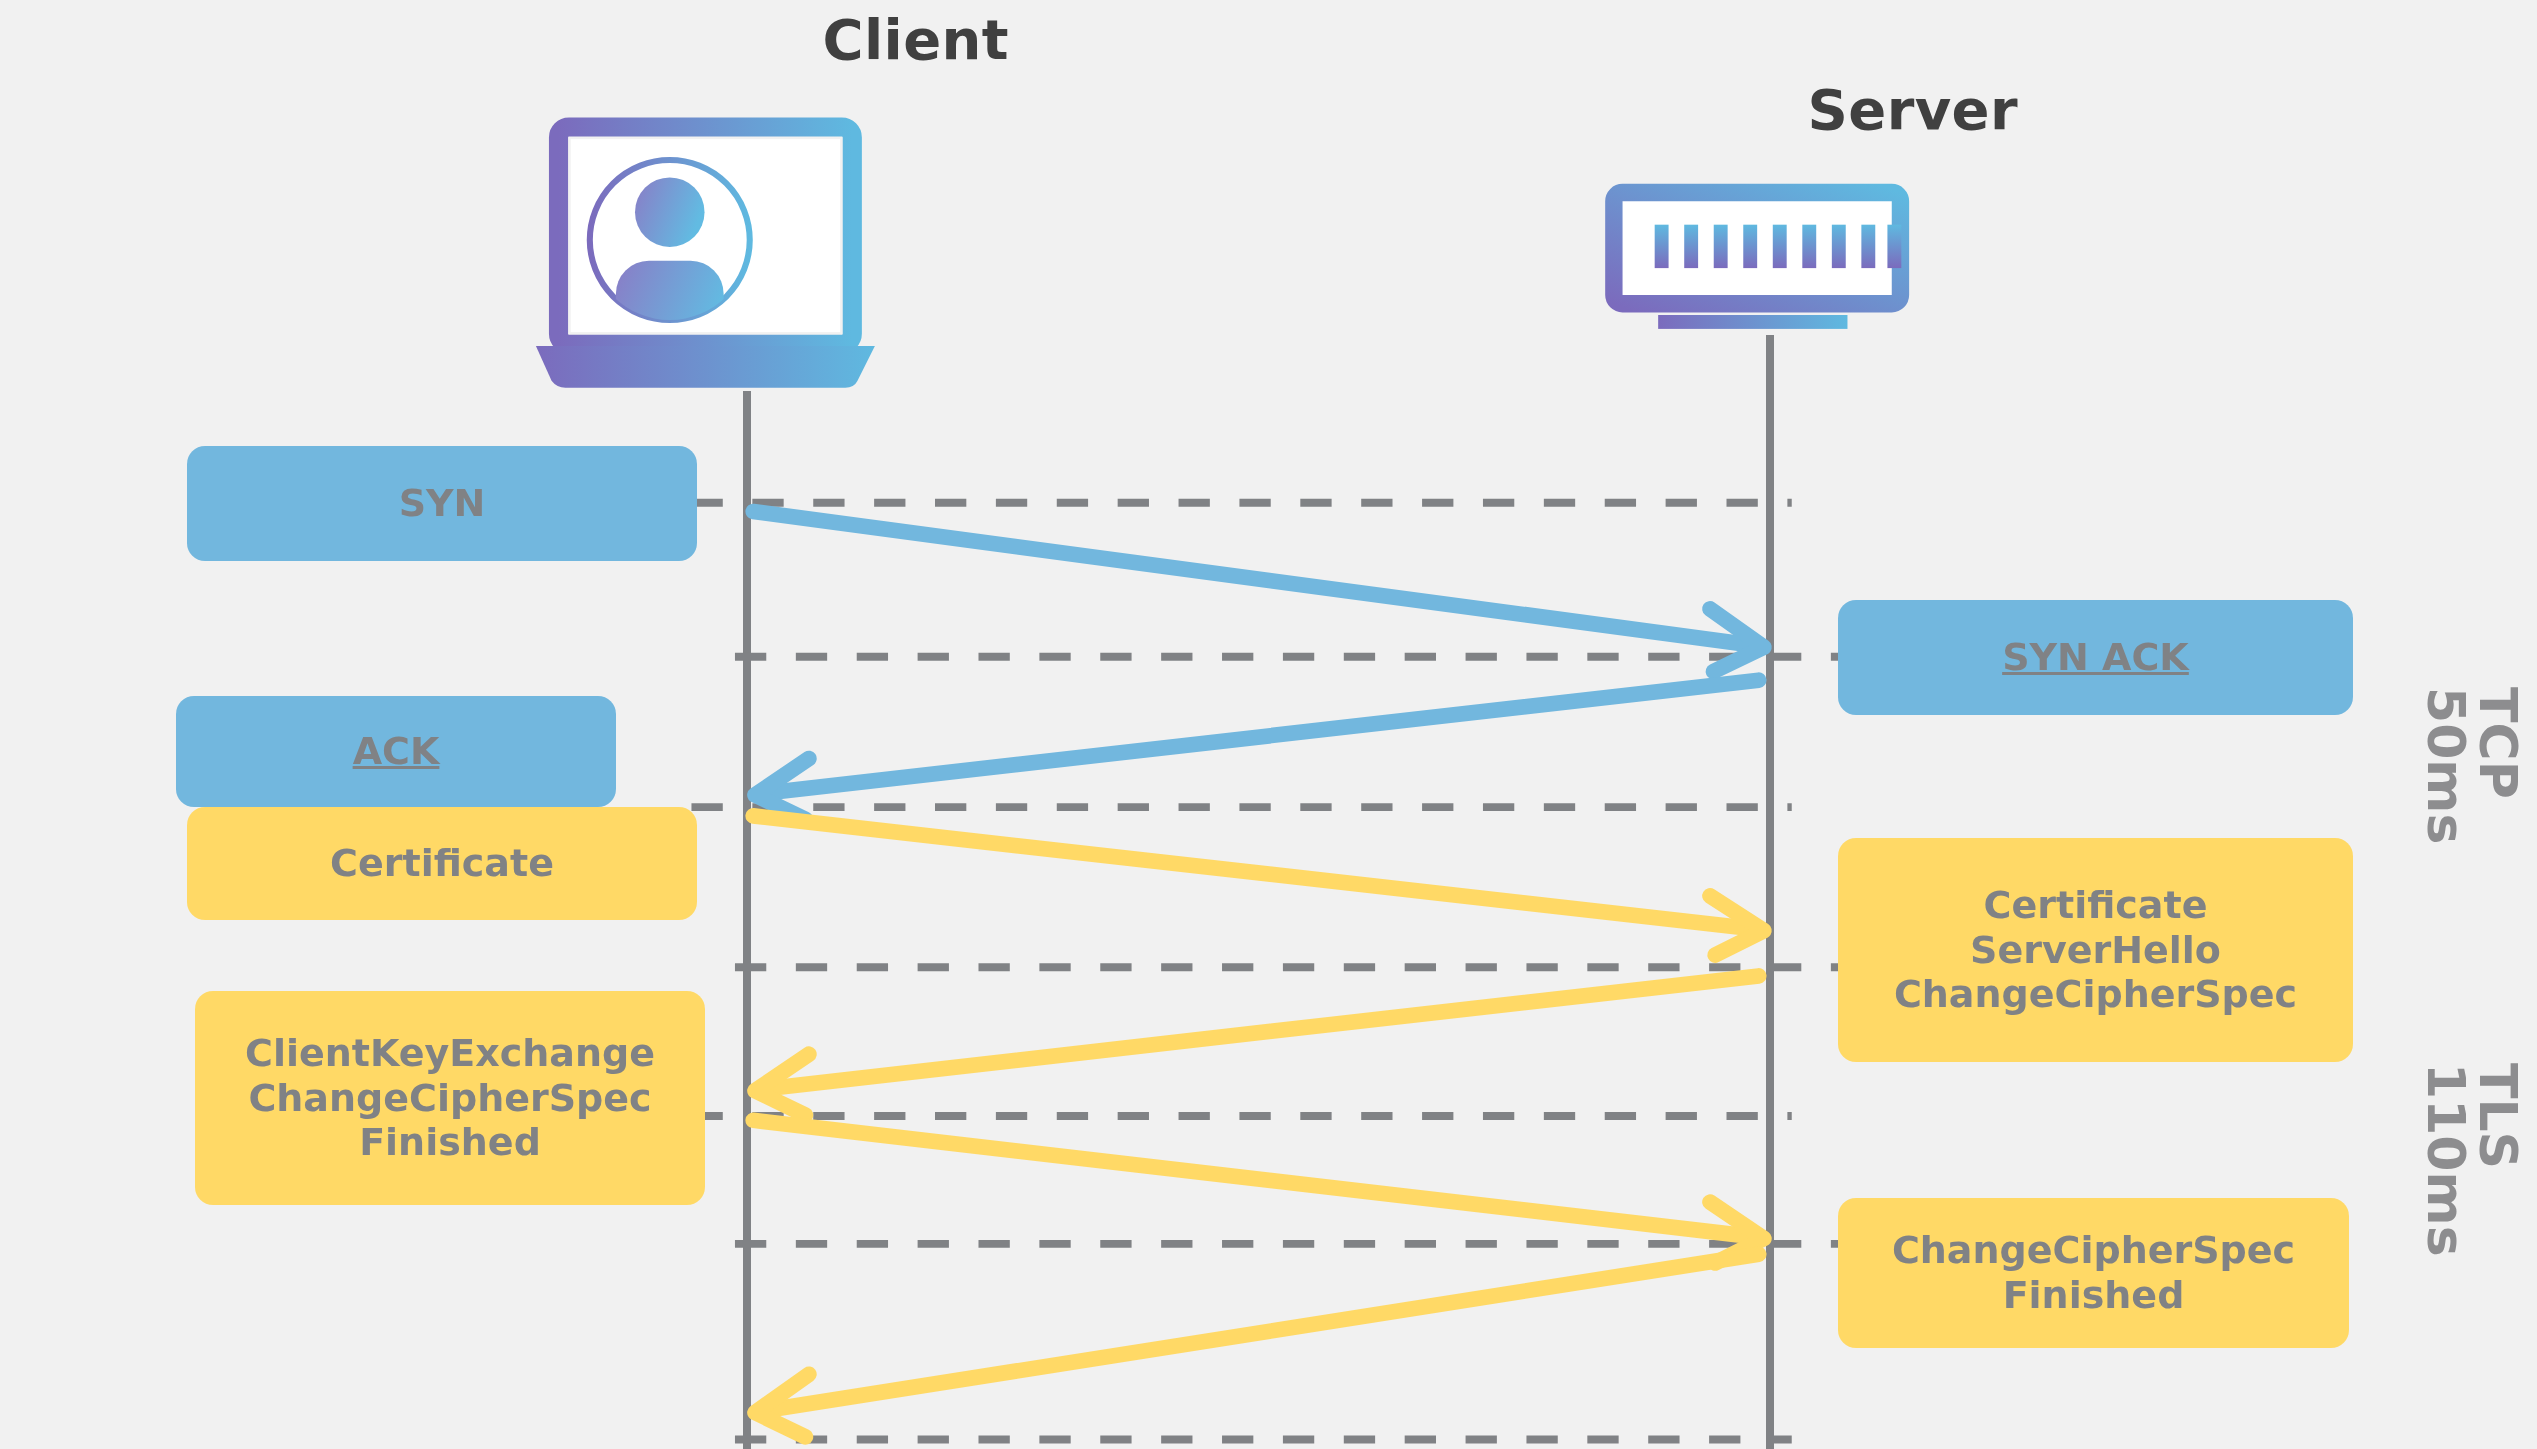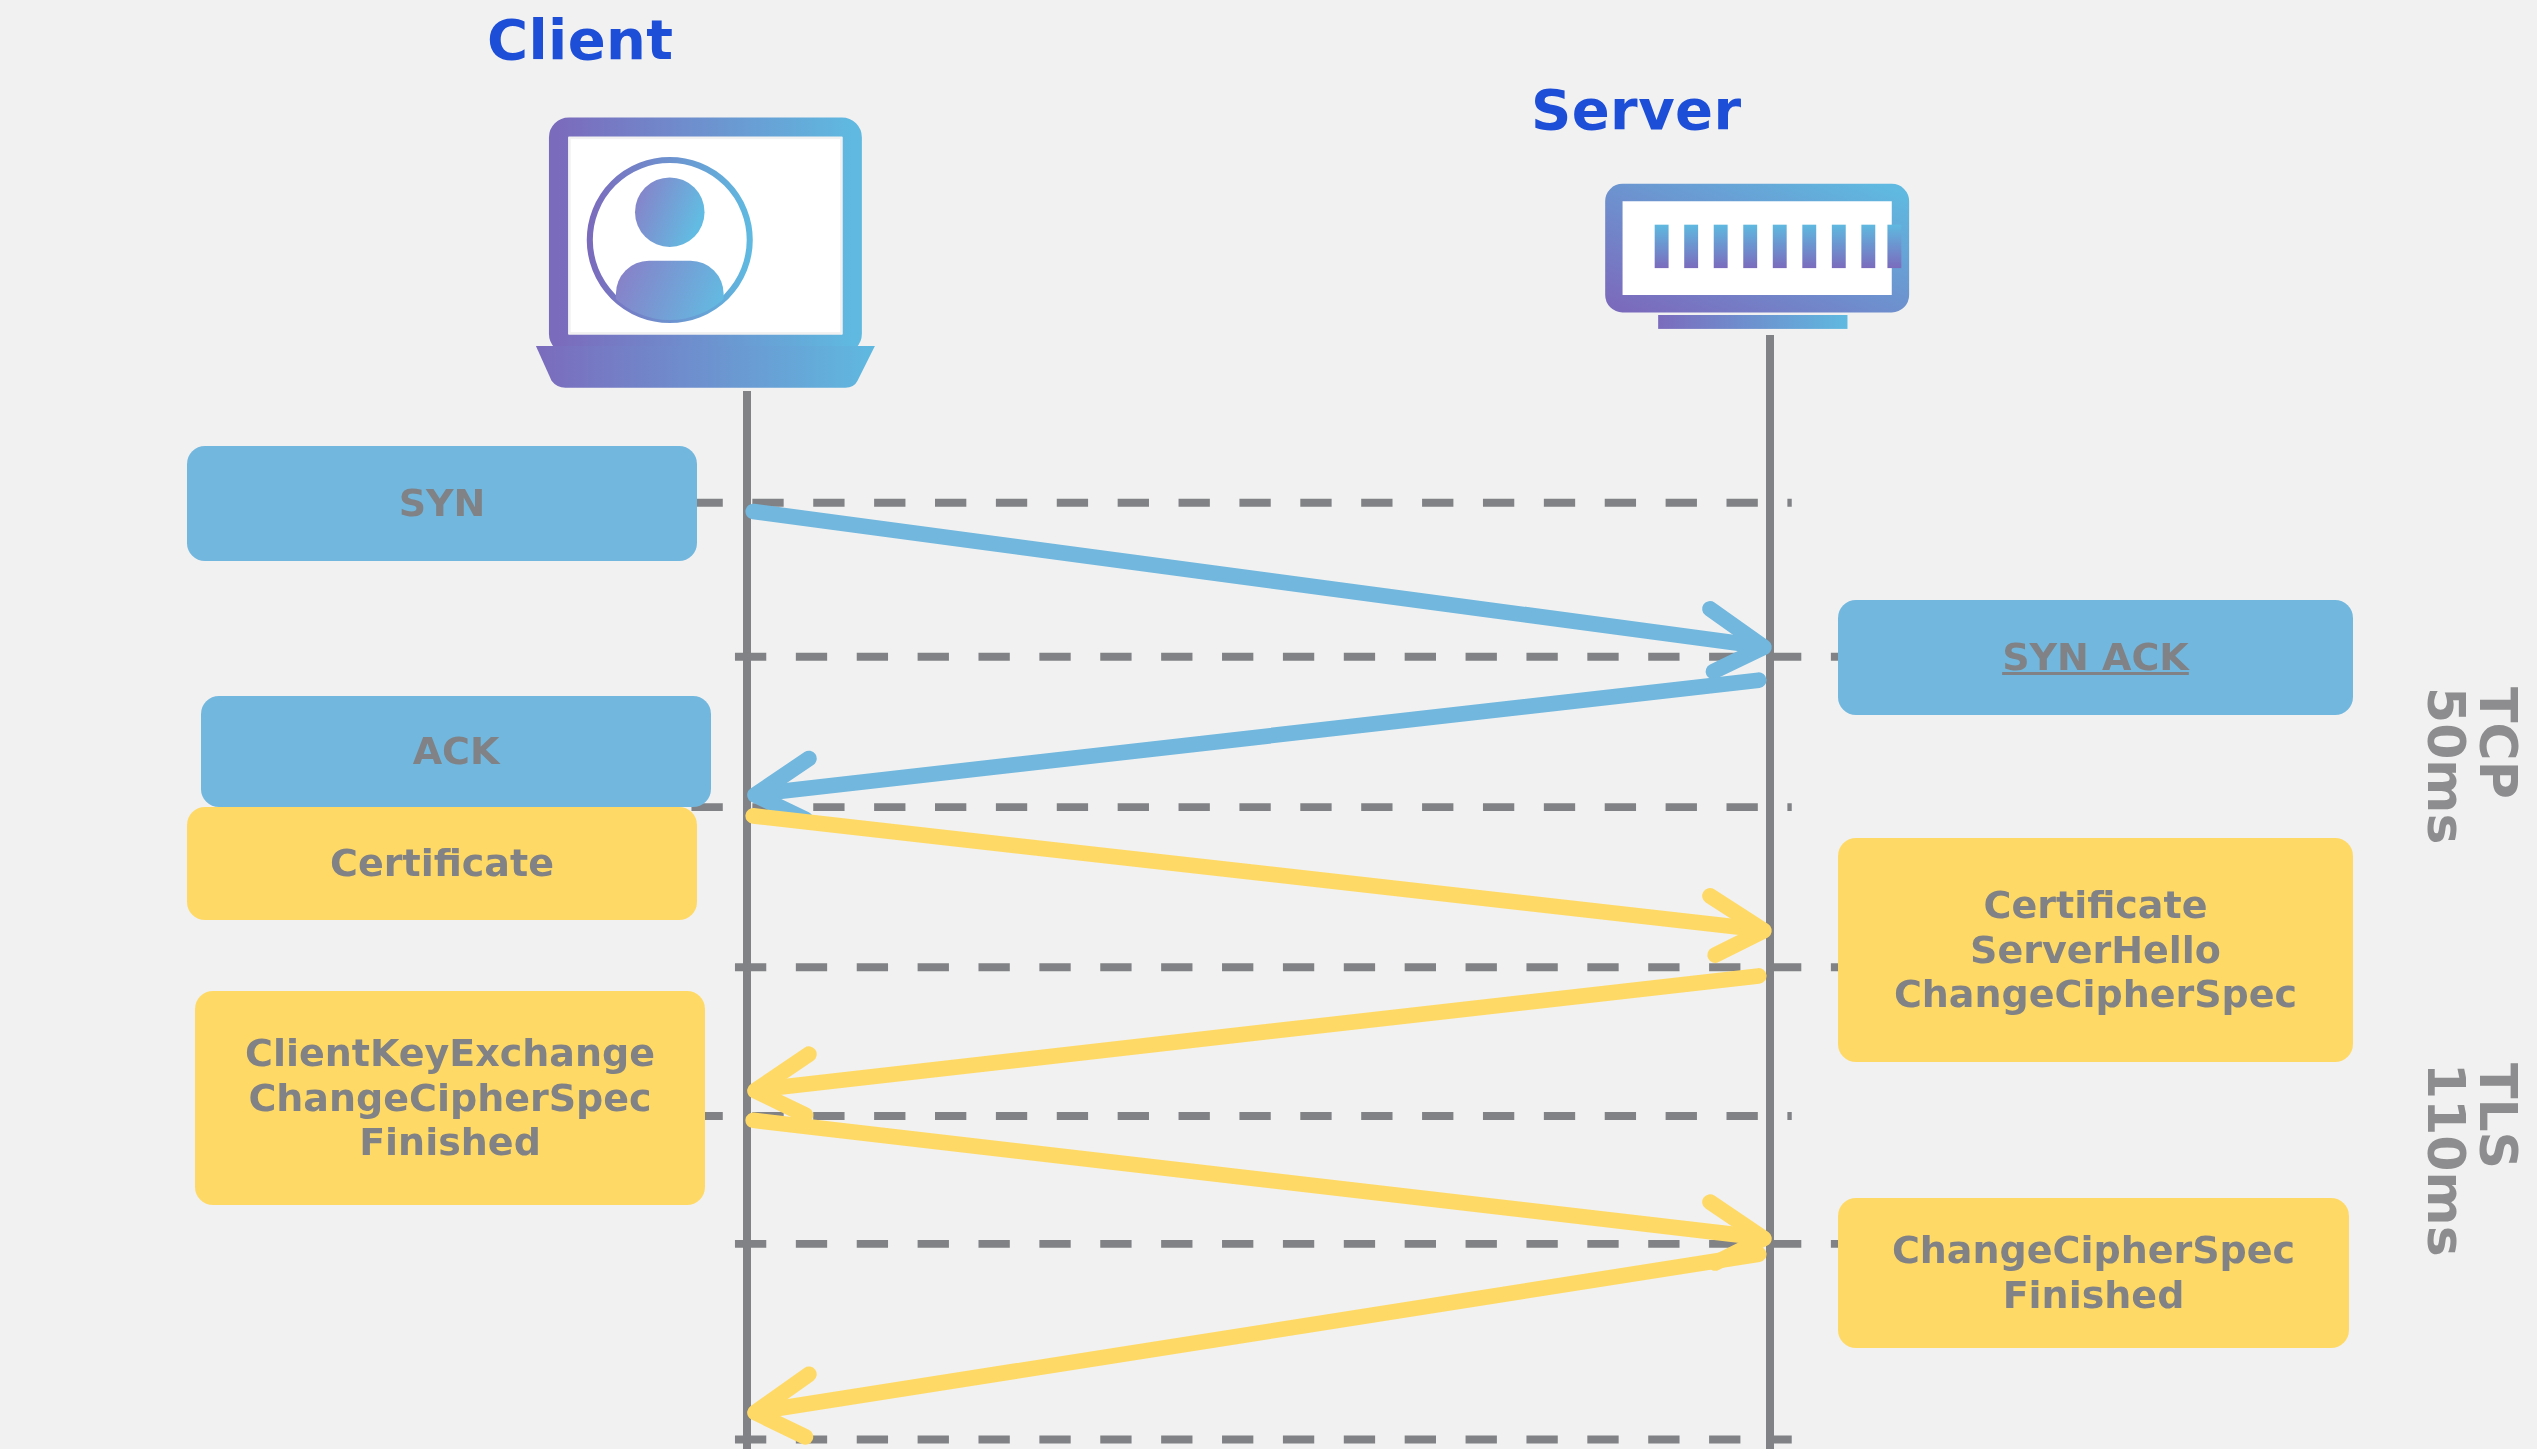--- a/index.html
+++ b/index.html
@@ -21,23 +21,23 @@
     height: 1450px;
     background: #f1f1f1;
   }
   .abs { position: absolute; }
 
   
   .participant-title {
     position: absolute;
     font-size: 56px;
     font-weight: bold;
-    color: #1d4ed8;
+    color: #404040;
     letter-spacing: 0.4px;
-    text-align: left;
+    text-align: right;
     white-space: nowrap;
     font-family: "DejaVu Sans", sans-serif;
   }
   #client-title { left: 487px; top: 7px; width: 522px; }
   #server-title { left: 1531px; top: 77px; width: 487px; }
 
   
   #client-icon { left: 522px; top: 113px; width: 452px; height: 287px; }
   #server-icon { left: 1604px; top: 183px; width: 348px; height: 165px; }
 
@@ -66,21 +66,21 @@
     padding: 3.5px 8.7px;
     border-radius: 18px;
   }
   .msg-box .lines { width: 100%; }
   .msg-box .lines div { white-space: nowrap; }
   .blue { background: #72b7de; }
   .yellow { background: #ffd966; }
 
   
   #box-syn          { left: 187px; top: 446px;  width: 510px; height: 115px; }
-  #box-ack          { left: 201px; top: 696px;  width: 510px; height: 111px; }
+  #box-ack          { left: 176px; top: 696px;  width: 440px; height: 111px; text-decoration: underline; }
   #box-clienthello  { left: 187px; top: 807px;  width: 510px; height: 113px; }
   #box-ckx          { left: 195px; top: 991px; width: 510px; height: 214px; }
 
   
   #box-synack       { left: 1838px; top: 600px;  width: 515px; height: 115px; text-decoration: underline; }
   #box-serverhello  { left: 1838px; top: 838px;  width: 515px; height: 224px; }
   #box-ccs-finished { left: 1838px; top: 1198px; width: 511px; height: 150px; }
 
   
   .phase-label {

